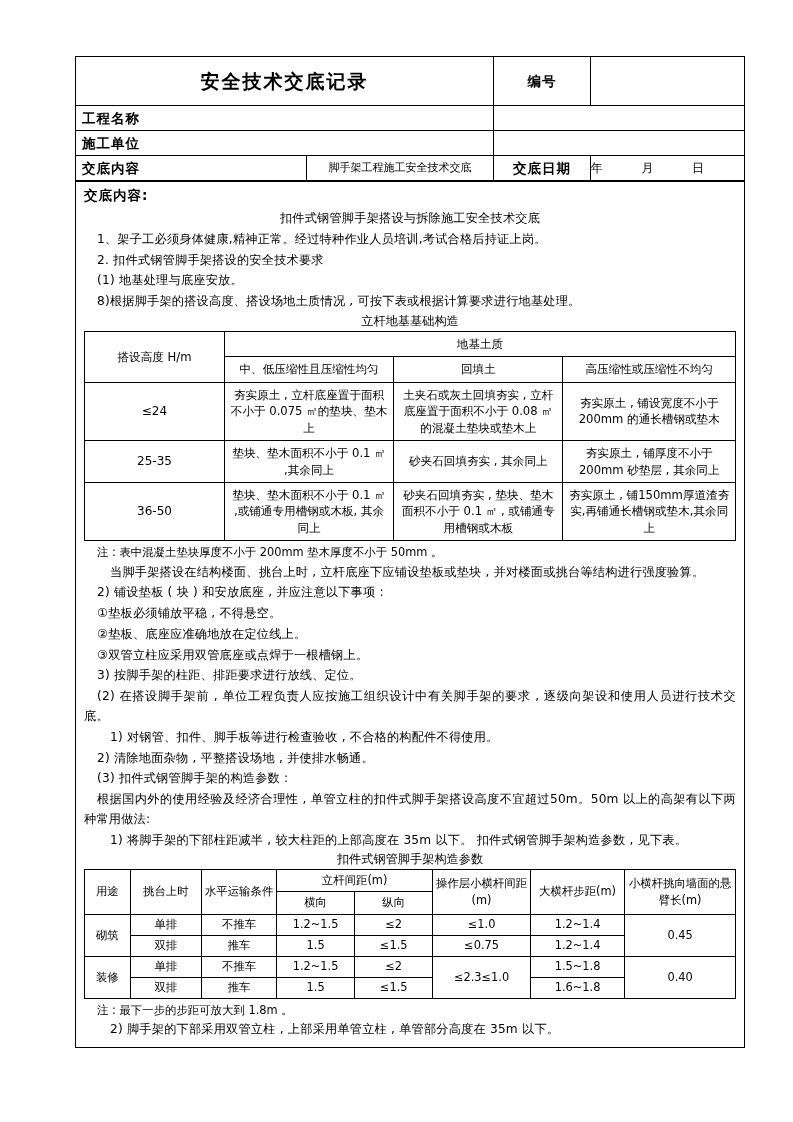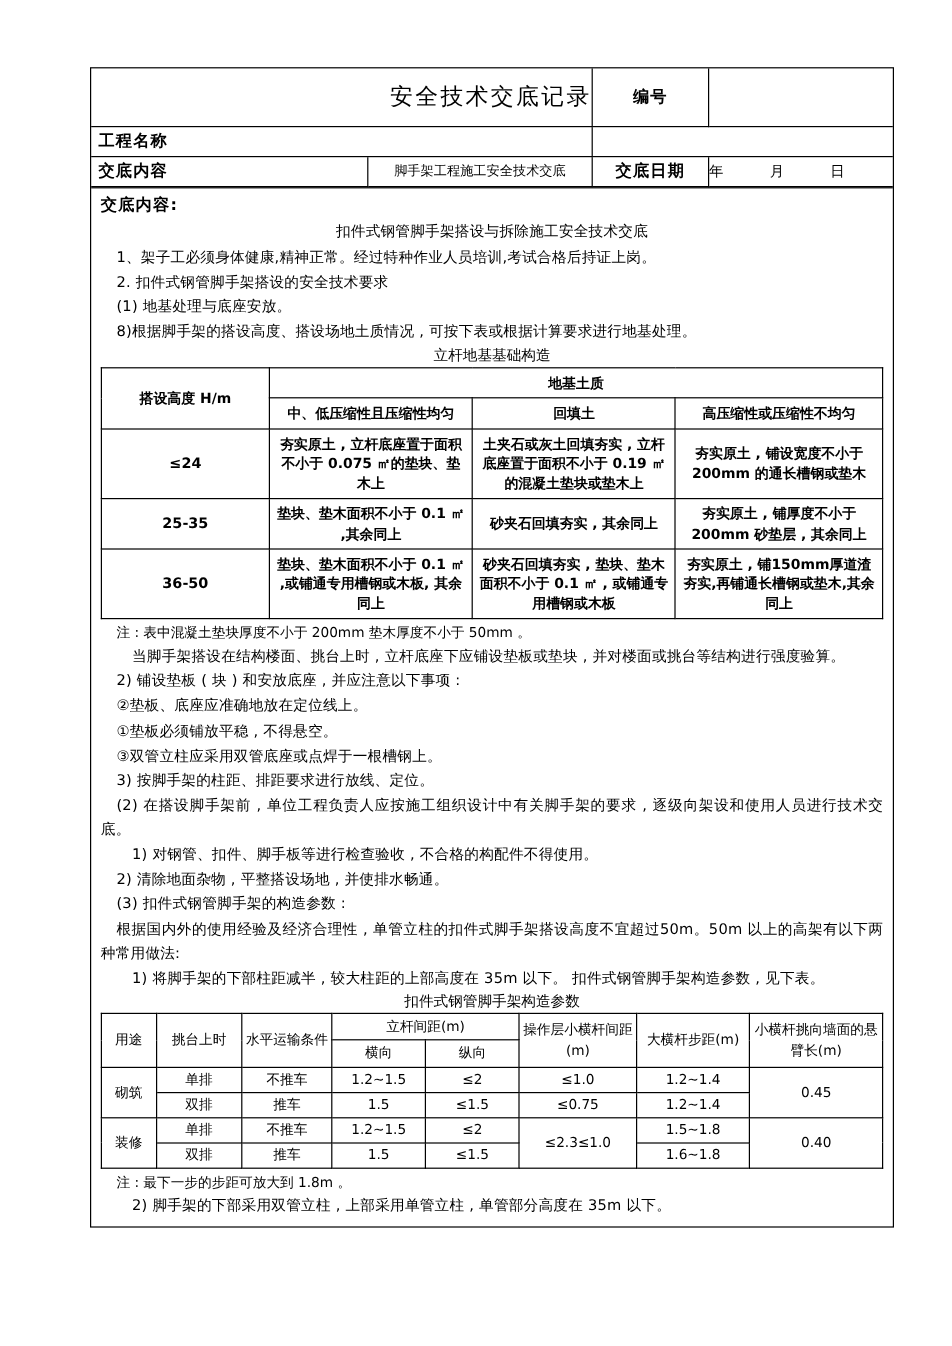--- a/index.html
+++ b/index.html
@@ -36,23 +36,23 @@
   .meta-table td {
     border: 1px solid #000;
     padding: 0;
     vertical-align: middle;
   }
   .meta-table td.no-left { border-left: none; }
   .meta-table td.no-right { border-right: none; }
   .meta-table tr:first-child td { border-top: none; }
 
   .doc-title {
-    text-align: right;
+    text-align: center;
     font-size: 19px;
-    font-weight: normal;
+    font-weight: bold;
     letter-spacing: 2px;
     height: 48px;
     line-height: 48px;
     font-family: "DejaVu Sans", "Liberation Sans", sans-serif;
   }
   .cell-label {
     font-size: 13.5px;
     font-weight: bold;
     padding-left: 6px !important;
     height: 24px;
@@ -118,21 +118,21 @@
   }
   .dtable td, .dtable th {
     border: 1px solid #000;
     font-size: 11.6px;
     font-weight: normal;
     text-align: center;
     vertical-align: middle;
     padding: 3px 3px;
     line-height: 1.42;
   }
-  .t1 td { padding: 4px 5px; font-weight: bold; }
+  .t1 td { padding: 4px 5px; }
   .t1 .rowlab { font-size: 12px; }
   .t2 td { padding: 1.5px 2px; font-size: 11.4px; line-height: 1.5; }
   .t2 .hdr { padding: 2px 1px; }
   .note {
     font-size: 11.4px;
     margin: 2px 0 1px 0;
     line-height: 1.6;
     text-indent: 13px;
   }
 </style>
@@ -148,20 +148,24 @@
       <col style="width:23%">
     </colgroup>
     <tbody>
         <tr>
       <td class="doc-title no-left">安全技术交底记录</td>
       <td class="cell-label-center">编号</td>
       <td class="cell-plain no-right"></td>
     </tr>
     <tr>
       <td class="cell-label no-left">工程名称</td>
+      <td class="cell-plain no-right" colspan="2"></td>
+    </tr>
+    <tr>
+      <td class="cell-label no-left">施工单位</td>
       <td class="cell-plain no-right" colspan="2"></td>
     </tr>
   </tbody>
     </table>
 
   <table class="meta-table">
     <colgroup>
       <col style="width:34.5%">
       <col style="width:28%">
       <col style="width:14.5%">
@@ -204,21 +208,21 @@
           <td colspan="3">地基土质</td>
         </tr>
         <tr>
           <td>中、低压缩性且压缩性均匀</td>
           <td>回填土</td>
           <td>高压缩性或压缩性不均匀</td>
         </tr>
         <tr>
           <td class="rowlab">≤24</td>
           <td>夯实原土 , 立杆底座置于面积不小于 0.075 ㎡的垫块、垫木上</td>
-          <td>土夹石或灰土回填夯实 , 立杆底座置于面积不小于 0.19 ㎡的混凝土垫块或垫木上</td>
+          <td>土夹石或灰土回填夯实 , 立杆底座置于面积不小于 0.08 ㎡的混凝土垫块或垫木上</td>
           <td>夯实原土 , 铺设宽度不小于 200mm 的通长槽钢或垫木</td>
         </tr>
         <tr>
           <td class="rowlab">25-35</td>
           <td>垫块、垫木面积不小于 0.1 ㎡ ,其余同上</td>
           <td>砂夹石回填夯实 , 其余同上</td>
           <td>夯实原土 , 铺厚度不小于 200mm 砂垫层 , 其余同上</td>
         </tr>
         <tr>
           <td class="rowlab">36-50</td>
@@ -226,22 +230,22 @@
           <td>砂夹石回填夯实 , 垫块、垫木面积不小于 0.1 ㎡ , 或铺通专用槽钢或木板</td>
           <td>夯实原土 , 铺150mm厚道渣夯实,再铺通长槽钢或垫木,其余同上</td>
         </tr>
       </tbody>
     </table>
 
     <p class="note">注 : 表中混凝土垫块厚度不小于 200mm 垫木厚度不小于 50mm 。</p>
     <p class="line ind2">当脚手架搭设在结构楼面、挑台上时 , 立杆底座下应铺设垫板或垫块 , 并对楼面或挑台等结构进行强度验算。</p>
 
     <p class="line ind1">2) 铺设垫板 ( 块 ) 和安放底座 , 并应注意以下事项 :</p>
+    <p class="line ind1">①垫板必须铺放平稳 , 不得悬空。</p>
     <p class="line ind1">②垫板、底座应准确地放在定位线上。</p>
-    <p class="line ind1">①垫板必须铺放平稳 , 不得悬空。</p>
     <p class="line ind1">③双管立柱应采用双管底座或点焊于一根槽钢上。</p>
     <p class="line ind1">3) 按脚手架的柱距、排距要求进行放线、定位。</p>
     <p class="line ind1">(2) 在搭设脚手架前 , 单位工程负责人应按施工组织设计中有关脚手架的要求 , 逐级向架设和使用人员进行技术交底。</p>
     <p class="line ind2">1) 对钢管、扣件、脚手板等进行检查验收 , 不合格的构配件不得使用。</p>
     <p class="line ind1">2) 清除地面杂物 , 平整搭设场地 , 并使排水畅通。</p>
     <p class="line ind1">(3) 扣件式钢管脚手架的构造参数 :</p>
     <p class="line ind1">根据国内外的使用经验及经济合理性 , 单管立柱的扣件式脚手架搭设高度不宜超过50m。50m 以上的高架有以下两种常用做法:</p>
     <p class="line ind2">1) 将脚手架的下部柱距减半 , 较大柱距的上部高度在 35m 以下。 扣件式钢管脚手架构造参数 , 见下表。</p>
 
     <div class="tbl-caption">扣件式钢管脚手架构造参数</div>

